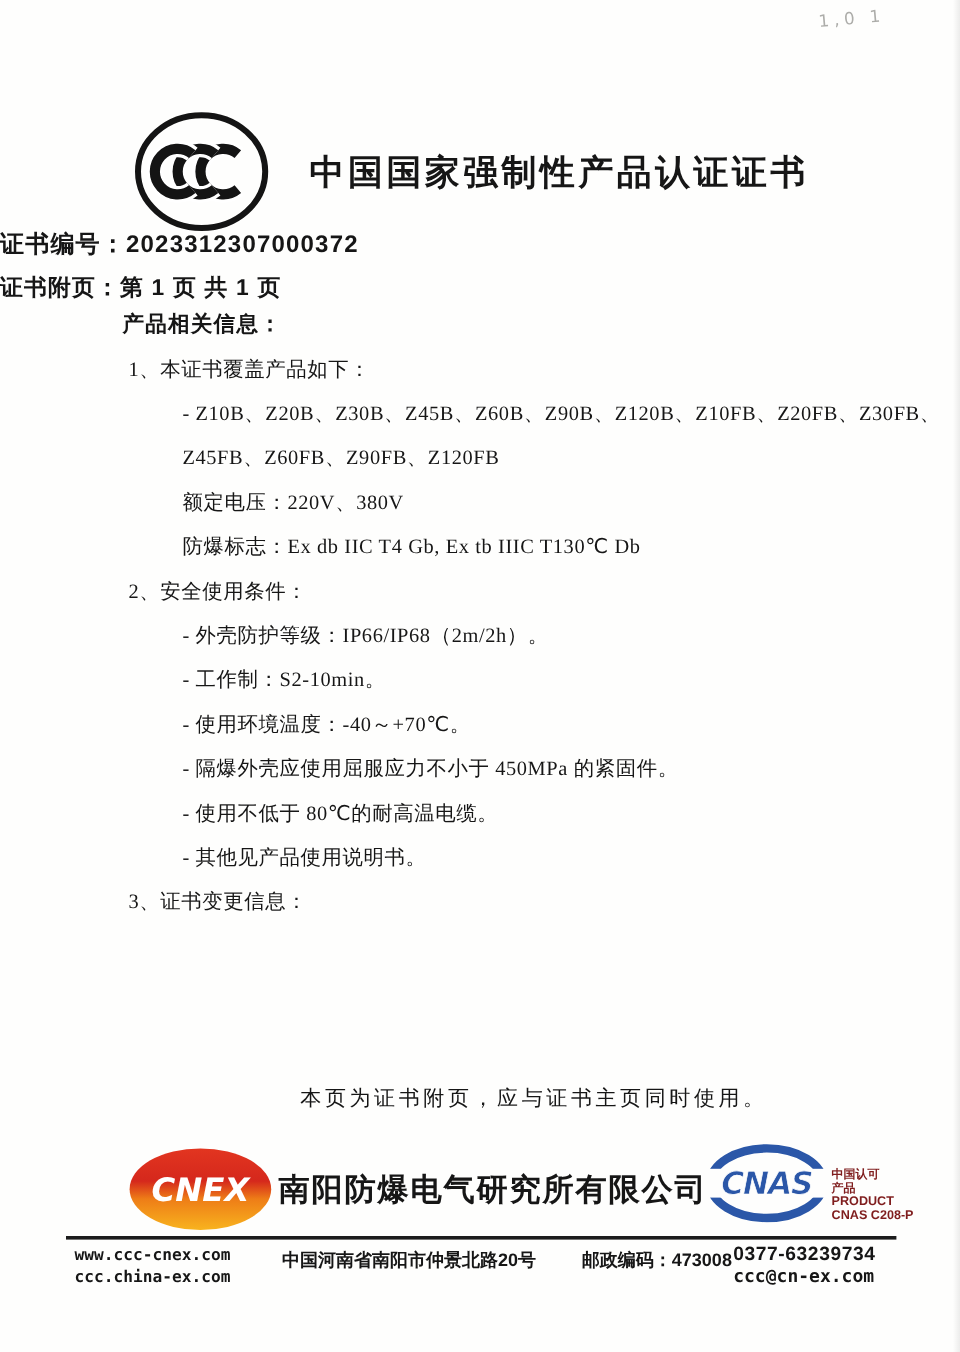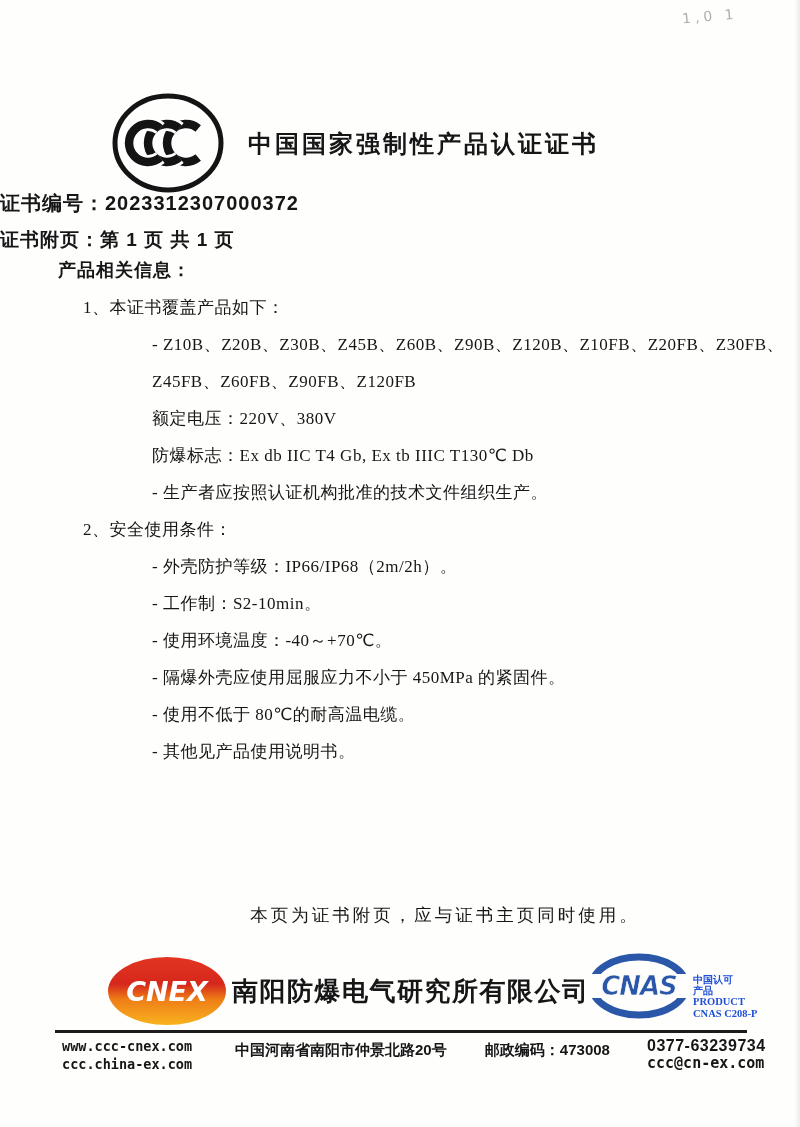--- a/index.html
+++ b/index.html
@@ -14,57 +14,57 @@
     pointer-events:none;
   }
   .pencil-mark{
     position:absolute;top:8px;right:62px;color:#9a9a96;font-size:14px;
     letter-spacing:4px;transform:rotate(-5deg);
     font-family:"DejaVu Sans",sans-serif;opacity:.8;
   }
   .header{position:absolute;top:92px;left:110px;display:flex;align-items:center;}
   .ccc-logo{flex:0 0 auto;}
   .doc-title{
-    margin-left:22px;font-family:"Liberation Sans","DejaVu Sans",sans-serif;
-    font-weight:bold;font-size:24px;letter-spacing:3px;white-space:nowrap;
+    margin-left:32px;font-family:"Liberation Sans","DejaVu Sans",sans-serif;
+    font-weight:bold;font-size:29px;letter-spacing:3px;white-space:nowrap;
   }
   .cert-line{position:absolute;left:0;width:100%;
     font-family:"Liberation Sans","DejaVu Sans",sans-serif;font-weight:bold;}
   .cert-number{top:190px;font-size:20px;letter-spacing:1px;}
   .cert-page{top:227px;font-size:19px;letter-spacing:1px;}
   .body-lines{position:absolute;top:252px;left:0;right:0;}
   .line{height:37px;line-height:37px;font-size:17px;white-space:pre;}
-  .line.heading{padding-left:58px;font-weight:bold;font-size:18px;letter-spacing:1px;}
-  .line.item{padding-left:83px;letter-spacing:.5px;}
+  .line.heading{padding-left:102px;font-weight:bold;font-size:18px;letter-spacing:1px;}
+  .line.item{padding-left:107px;letter-spacing:.5px;}
   .line.bullet{padding-left:152px;letter-spacing:.5px;}
   .footer-note{
     position:absolute;top:903px;left:0;width:100%;text-align:center;
     font-size:17.5px;letter-spacing:3px;margin-left:45px;
   }
   .cnex-logo{position:absolute;left:106px;top:955px;}
   .company-name{
     position:absolute;left:232px;top:974px;
     font-family:"Liberation Sans","DejaVu Sans",sans-serif;
     font-weight:bold;font-size:26px;letter-spacing:1.5px;white-space:nowrap;
   }
   .cnas-block{position:absolute;left:588px;top:953px;display:flex;align-items:flex-end;}
-  .cnas-caption{margin-left:3px;color:#1d4ed8;
-    font-family:Liberation Serif, serif;}
+  .cnas-caption{margin-left:3px;color:#7f1d1d;
+    font-family:Liberation Sans, sans-serif;}
   .cnas-caption .cap-cn{font-size:10px;line-height:11px;font-weight:bold;}
   .cnas-caption .cap-en{font-size:10.5px;line-height:11.5px;font-weight:bold;}
   .rule{position:absolute;left:55px;top:1030px;width:692px;border-top:3px solid #1c1c1c;}
   .sites{position:absolute;left:62px;top:1037px;
     font-family:"DejaVu Sans Mono","Liberation Mono",monospace;
     font-size:13.5px;line-height:18px;font-weight:bold;}
   .addr-row{position:absolute;left:235px;top:1041px;white-space:nowrap;
     font-family:"Liberation Sans","DejaVu Sans",sans-serif;
     font-weight:bold;font-size:15px;}
   .postal{margin-left:34px;}
   .phone-block{position:absolute;left:611px;top:1036px;
-    font-family:"Liberation Sans","DejaVu Sans",sans-serif;font-weight:bold;margin-left:36px;}
+    font-family:"Liberation Sans","DejaVu Sans",sans-serif;font-weight:bold;}
   .phone{font-size:16px;line-height:19px;letter-spacing:.5px;}
   .email{font-size:15px;line-height:17px;
     font-family:"DejaVu Sans Mono","Liberation Mono",monospace;}
 </style>
 </head>
 <body>
 
 <div class="page">
 
   <div class="pencil-mark">1,0 1</div>
@@ -88,28 +88,28 @@
   <div class="cert-line cert-number">证书编号：2023312307000372</div>
   <div class="cert-line cert-page">证书附页：第 1 页 共 1 页</div>
 
   <div class="body-lines">
       <div class="line heading">产品相关信息：</div>
       <div class="line item">1、本证书覆盖产品如下：</div>
       <div class="line bullet">- Z10B、Z20B、Z30B、Z45B、Z60B、Z90B、Z120B、Z10FB、Z20FB、Z30FB、</div>
       <div class="line bullet">Z45FB、Z60FB、Z90FB、Z120FB</div>
       <div class="line bullet">额定电压：220V、380V</div>
       <div class="line bullet">防爆标志：Ex db IIC T4 Gb, Ex tb IIIC T130℃ Db</div>
-      <div class="line bullet">- 生产者应按照认证机构批准的技术文件组织生产。</div>
       <div class="line item">2、安全使用条件：</div>
       <div class="line bullet">- 外壳防护等级：IP66/IP68（2m/2h）。</div>
       <div class="line bullet">- 工作制：S2-10min。</div>
       <div class="line bullet">- 使用环境温度：-40～+70℃。</div>
       <div class="line bullet">- 隔爆外壳应使用屈服应力不小于 450MPa 的紧固件。</div>
       <div class="line bullet">- 使用不低于 80℃的耐高温电缆。</div>
       <div class="line bullet">- 其他见产品使用说明书。</div>
+      <div class="line item">3、证书变更信息：</div>
     </div>
 
   <div class="footer-note">本页为证书附页，应与证书主页同时使用。</div>
 
   <svg class="cnex-logo" width="122" height="72" viewBox="0 0 122 72">
     <defs>
       <linearGradient id="cnexGrad" x1="0" y1="0" x2="0" y2="1">
         <stop offset="0%" stop-color="#e23520"></stop>
         <stop offset="40%" stop-color="#d5281c"></stop>
         <stop offset="62%" stop-color="#ee7d17"></stop>

